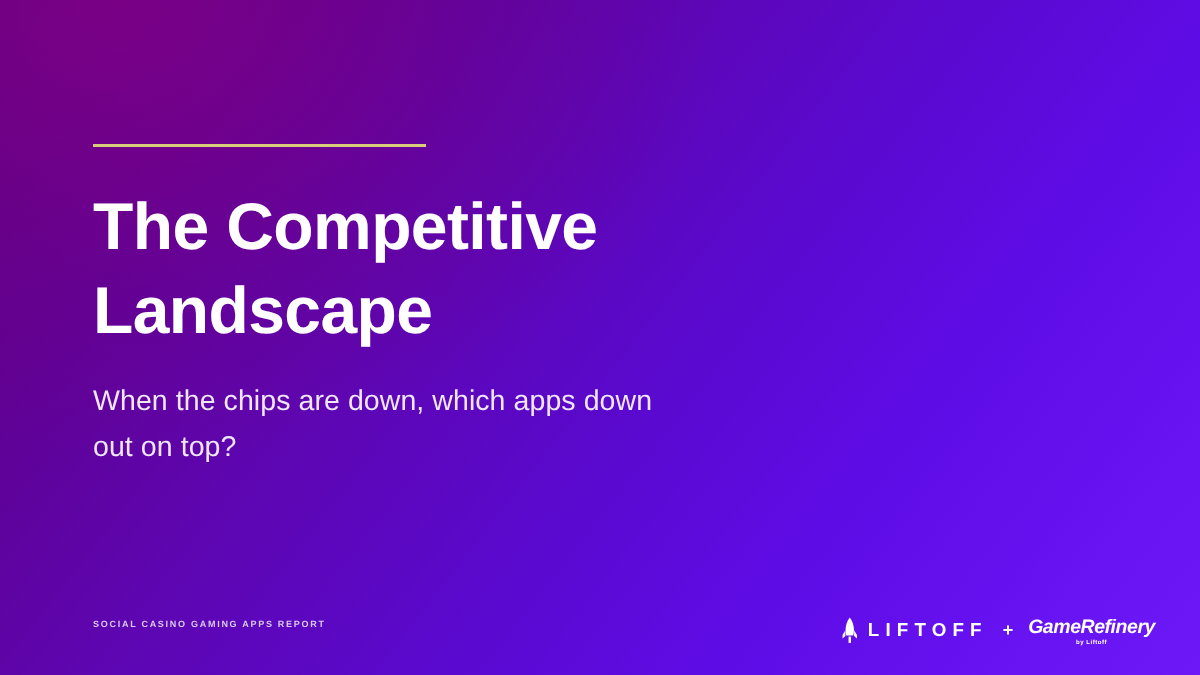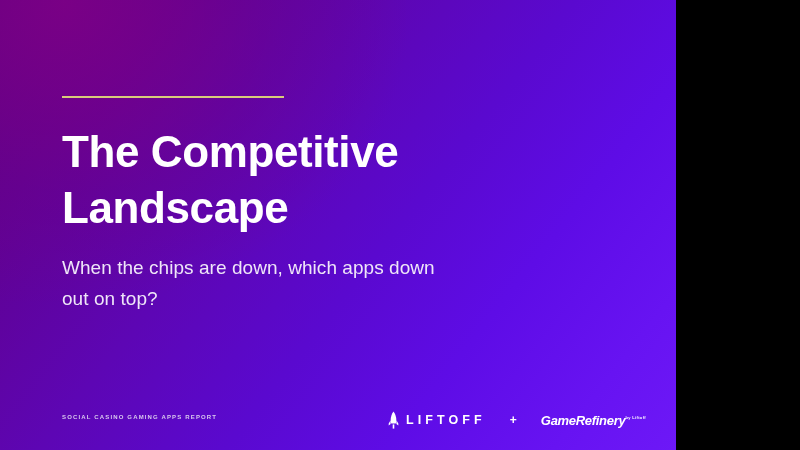--- a/index.html
+++ b/index.html
@@ -2,21 +2,21 @@
 <html><head>
 <meta charset="utf-8">
 <style>
   html, body {
     margin: 0;
     padding: 0;
     background: #000;
   }
   .slide {
     position: relative;
-    width: 676px;
+    width: 800px;
     height: 450px;
     overflow: hidden;
     font-family: "Liberation Sans", sans-serif;
     
     background:
       linear-gradient(128deg,
         #5e007a 0%,
         #600191 16%,
         #5d06b4 38%,
         #5a09cf 56%,
@@ -80,21 +80,21 @@
     letter-spacing: 1.15px;
     white-space: nowrap;
   }
 
   .brand-row {
     position: absolute;
     right: 30px;
     top: 408px;
     display: flex;
     align-items: center;
-    gap: 23px;
+    gap: 9px;
     height: 24px;
   }
 
   .liftoff-lockup {
     display: flex;
     align-items: center;
     gap: 7px;
   }
   .rocket-icon {
     display: block;
@@ -112,21 +112,22 @@
   .plus-sign {
     color: #ffffff;
     font-size: 12px;
     font-weight: 700;
     line-height: 1;
     padding: 0 1px;
   }
 
   .gr-lockup {
     display: flex;
-    flex-direction: row;
+    flex-direction: column;
+    align-items: center;
     line-height: 1;
   }
   .gr-word {
     color: #ffffff;
     font-size: 13px;
     font-weight: 700;
     font-style: italic;
     letter-spacing: -0.3px;
     line-height: 1;
   }

